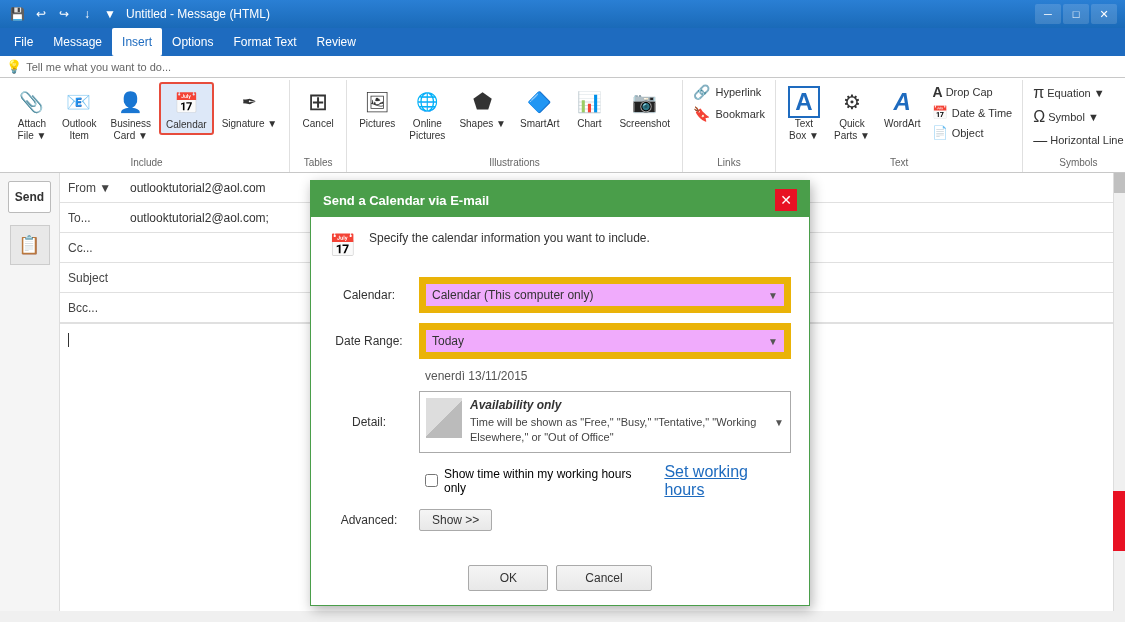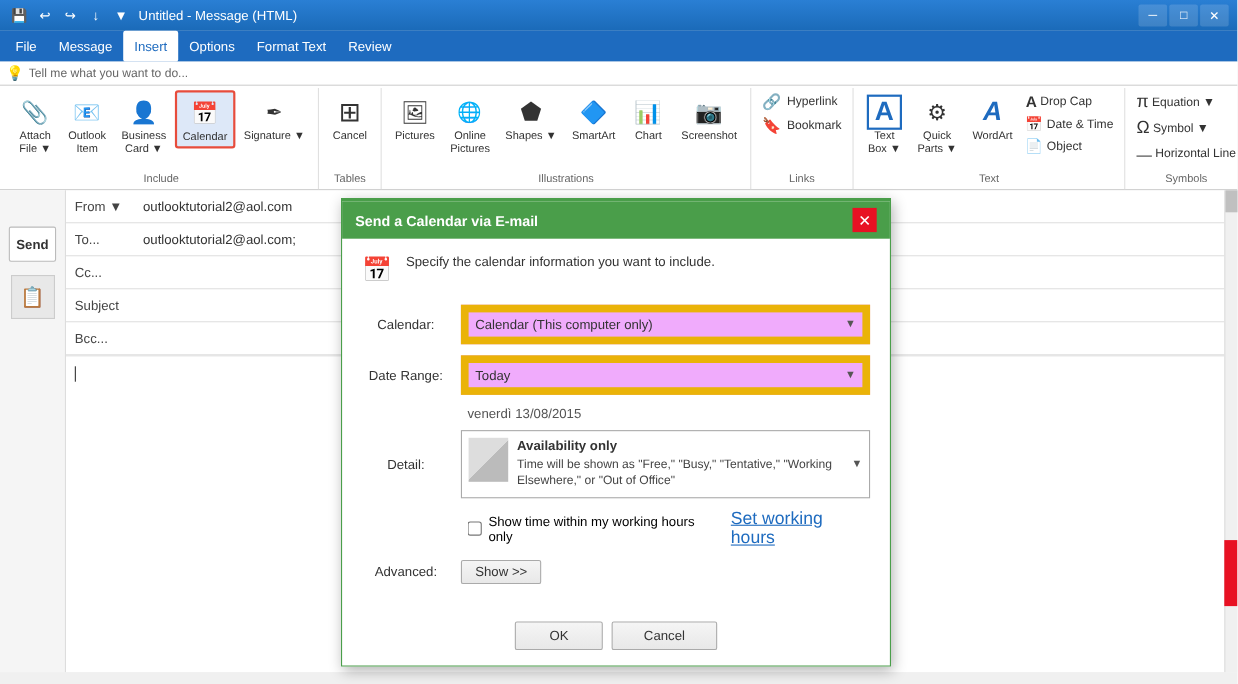--- a/index.html
+++ b/index.html
@@ -109,21 +109,20 @@
     .send-btn {
       background: white;
       border: 1px solid #bbb;
       padding: 8px 6px;
       cursor: pointer;
       font-size: 12px;
       font-weight: bold;
       color: #333;
       border-radius: 2px;
       margin-bottom: 8px;
-      margin-top: 25px;
     }
     .email-fields { flex: 1; display: flex; flex-direction: column; }
     .email-field {
       display: flex;
       align-items: center;
       border-bottom: 1px solid #e0e0e0;
       padding: 4px 8px;
       min-height: 30px;
     }
     .field-label { font-size: 12px; color: #444; min-width: 60px; display: flex; align-items: center; gap: 2px; cursor: pointer; }
@@ -160,21 +159,21 @@
     .form-row { display: flex; align-items: center; margin-bottom: 10px; }
     .form-label { width: 90px; font-size: 12px; color: #333; text-align: center; padding-right: 10px; flex-shrink: 0; }
     .dropdown-arrow { position: absolute; right: 6px; top: 50%; transform: translateY(-50%); font-size: 10px; color: #555; pointer-events: none; }
     .form-control-wrap { flex: 1; position: relative; }
     .select-wrap { border: 7px solid #eab308; height: 36px; display: flex; align-items: center; padding: 0 6px; background: #f0abfc; position: relative; }
     .select-text { font-size: 12px; color: #333; flex: 1; }
     .date-text { font-size: 12px; color: #555; margin-left: 96px; margin-bottom: 8px; }
     .detail-area { flex: 1; border: 1px solid #aaa; padding: 6px; display: flex; gap: 8px; position: relative; }
     .detail-icon { width: 36px; height: 40px; background: linear-gradient(135deg, #ddd 50%, #bbb 50%); flex-shrink: 0; }
     .detail-text { flex: 1; }
-    .detail-title { font-size: 12px; font-weight: bold; color: #333; margin-bottom: 3px; }
+    .detail-title { font-size: 12px; font-weight: bold; color: #333; margin-bottom: 3px; font-style: italic; }
     .detail-desc { font-size: 11px; color: #444; line-height: 1.4; }
     .detail-dropdown-arrow { position: absolute; right: 6px; top: 50%; transform: translateY(-50%); font-size: 10px; color: #555; }
     .checkbox-row { display: flex; align-items: center; gap: 6px; margin-top: 10px; margin-bottom: 10px; margin-left: 96px; font-size: 12px; }
     .checkbox-row input { width: 13px; height: 13px; cursor: pointer; }
     .set-working-link { color: #1e6bbf; cursor: pointer; text-decoration: underline; font-size: 16px; margin-left: 4px; }
     .advanced-row { display: flex; align-items: center; margin-bottom: 12px; }
     .advanced-btn {
       border: 1px solid #aaa;
       background: linear-gradient(to bottom, #f5f5f5, #e8e8e8);
       padding: 3px 12px;
@@ -434,21 +433,21 @@
     <div class="form-row">
       <div class="form-label">Date Range:</div>
       <div class="form-control-wrap">
         <div class="select-wrap">
           <span class="select-text">Today</span>
           <span class="dropdown-arrow">▼</span>
         </div>
       </div>
     </div>
 
-    <div class="date-text">venerdì 13/08/2015</div>
+    <div class="date-text">venerdì 13/11/2015</div>
 
     <div class="form-row">
       <div class="form-label">Detail:</div>
       <div class="form-control-wrap">
         <div class="detail-area">
           <div class="detail-icon"></div>
           <div class="detail-text">
             <div class="detail-title">Availability only</div>
             <div class="detail-desc">Time will be shown as "Free," "Busy," "Tentative," "Working Elsewhere," or "Out of Office"</div>
           </div>

